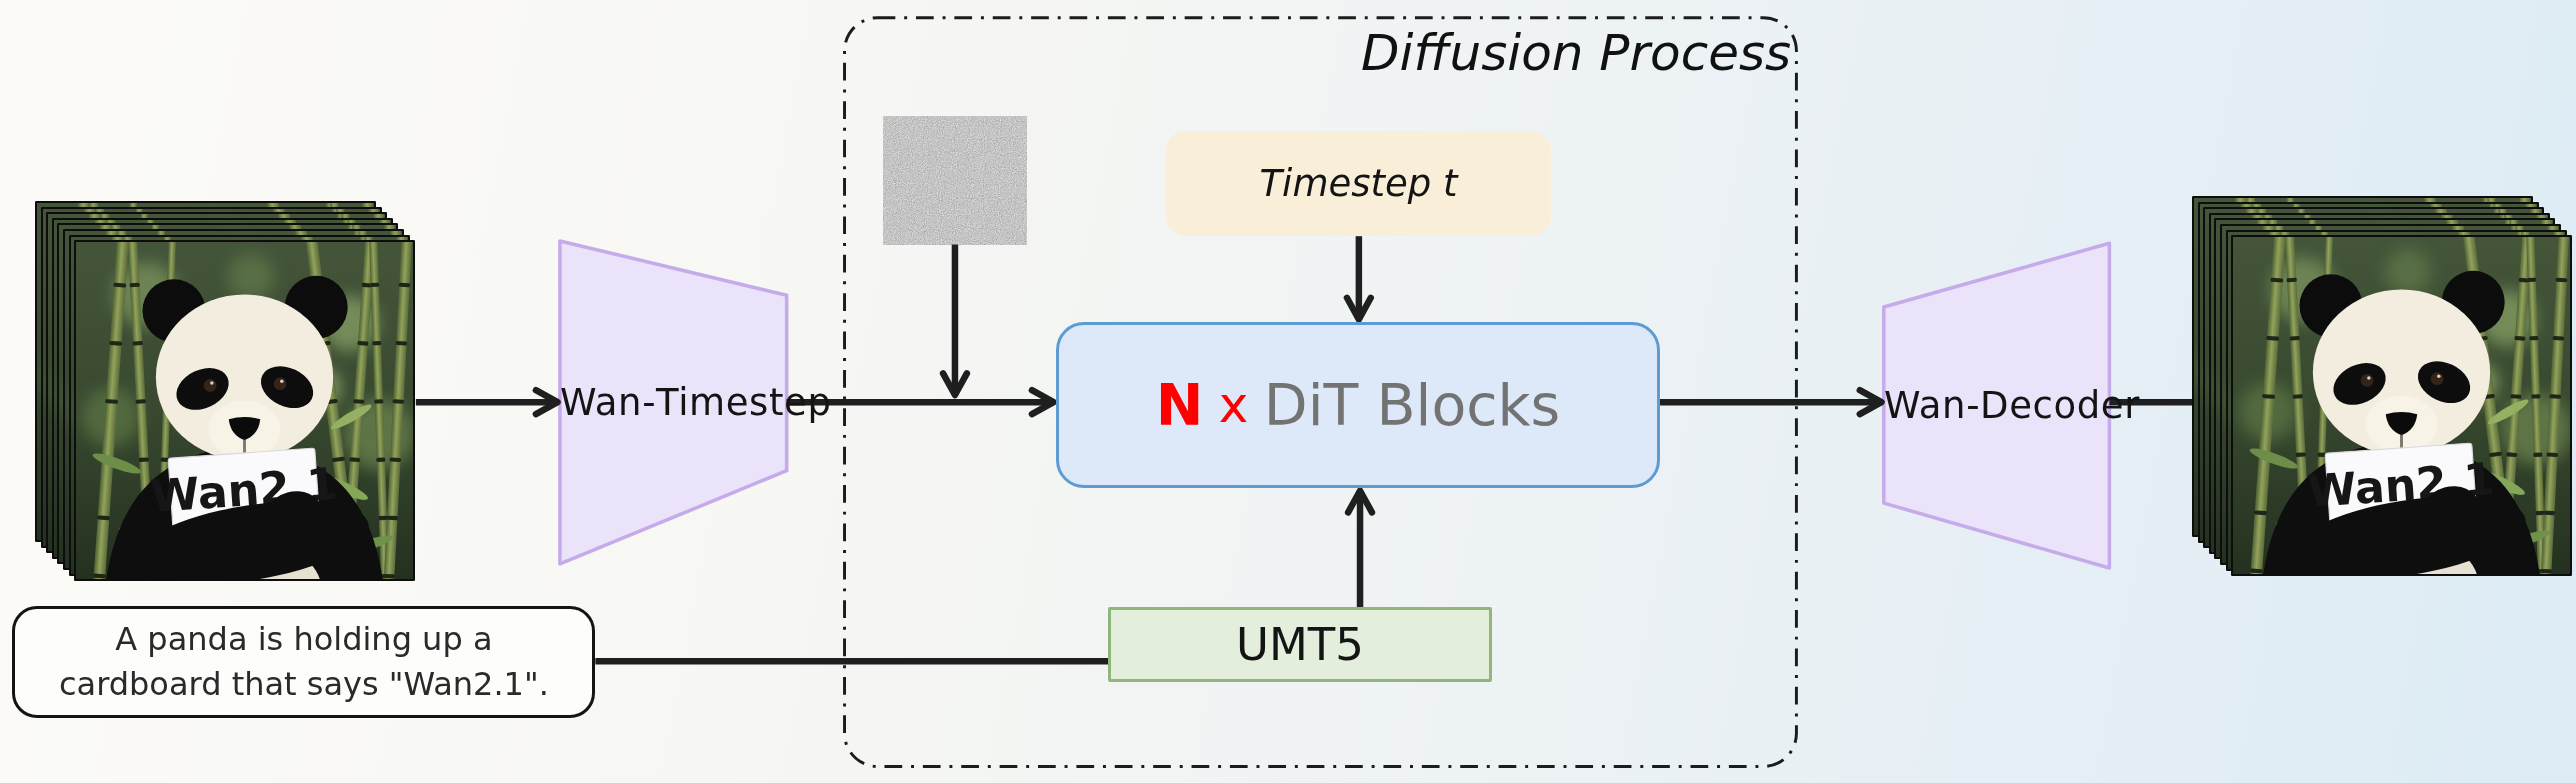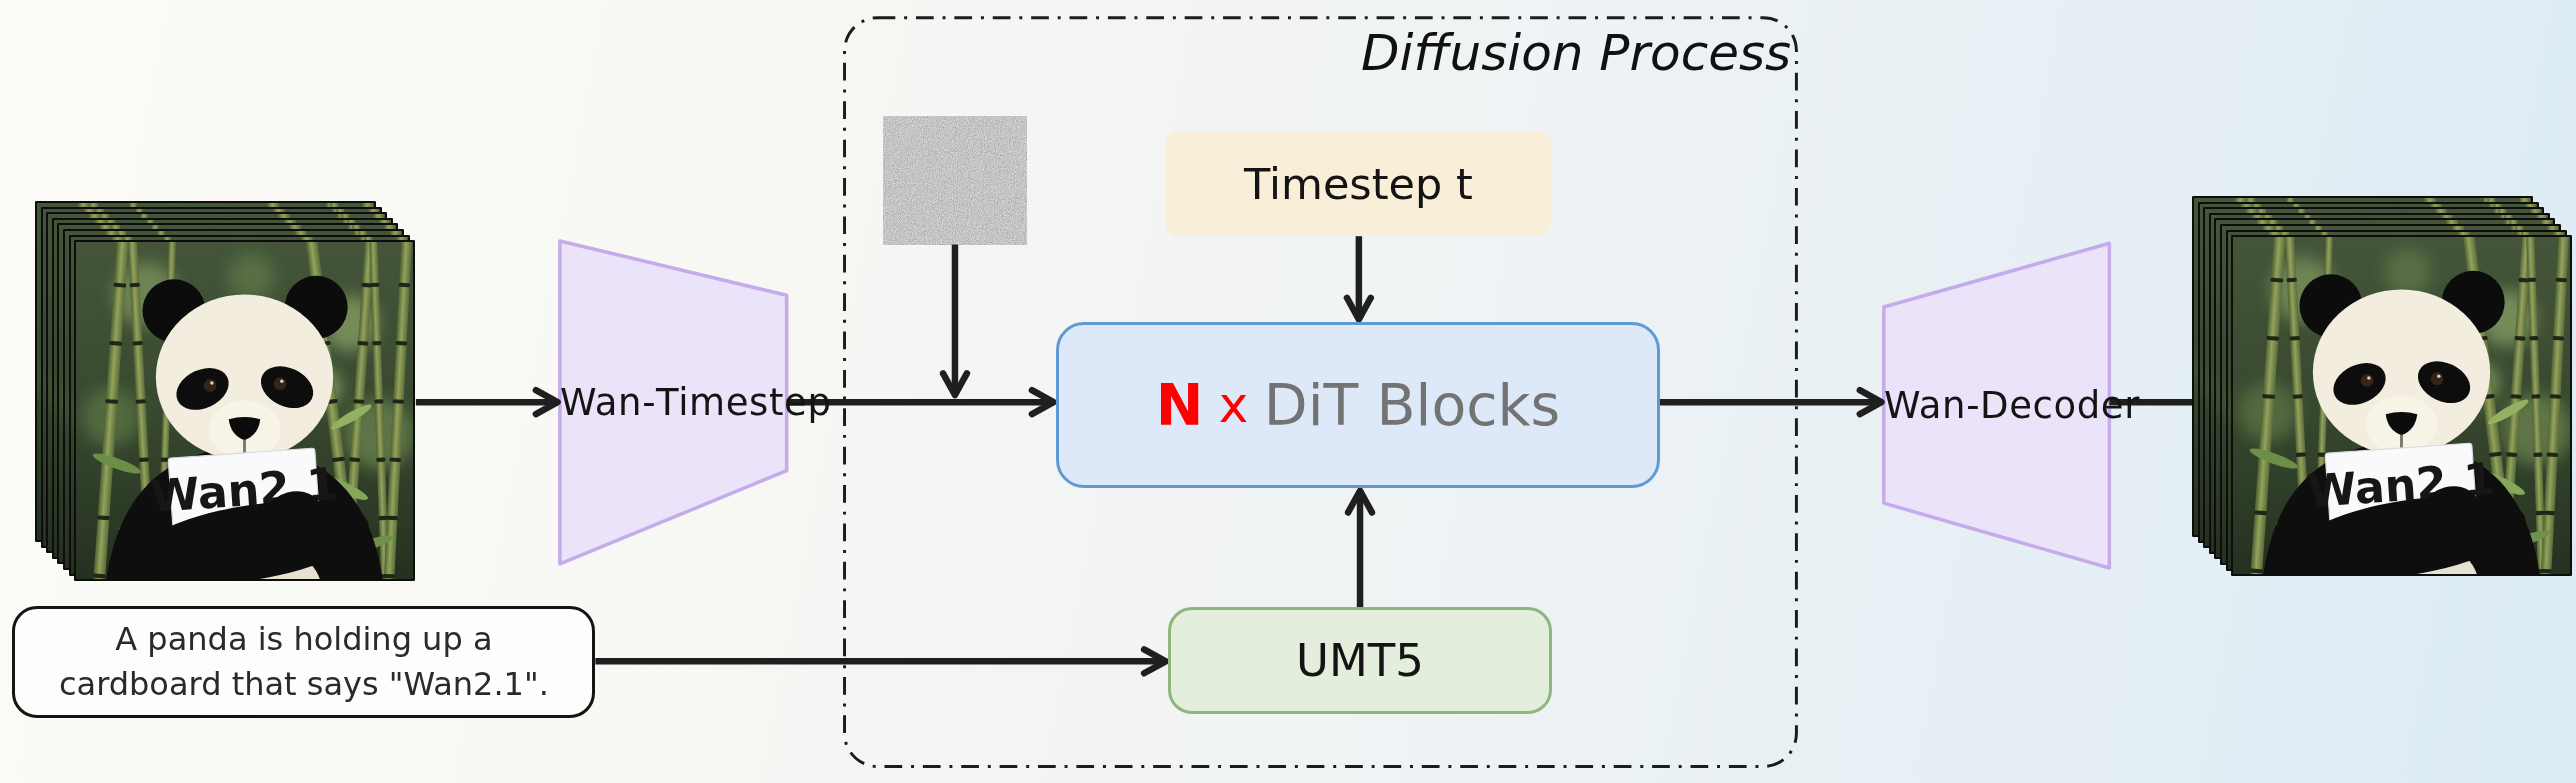--- a/index.html
+++ b/index.html
@@ -30,34 +30,35 @@
   .frame:nth-child(4){left:17px;top:17px;}
   .frame:nth-child(5){left:22.4px;top:22.4px;}
   .frame:nth-child(6){left:28px;top:28px;}
   .frame:nth-child(7){left:34px;top:34px;}
   .frame:nth-child(8){left:39px;top:39px;}
 
   
   .node{position:absolute;display:flex;align-items:center;justify-content:center;box-sizing:border-box;}
   .timestep-box{
     left:1166px;top:131px;width:385px;height:105px;
-    background:#f9efd9;border-radius:12px;
-    font-size:43px;
+    background:#f9efd9;border-radius:20px;
+    font-size:37px;
+    font-style:italic;
   }
   .dit-box{
     left:1056px;top:322px;width:604px;height:166px;
     background:#dde9f8;border:3px solid #5e9bd3;border-radius:28px;
     font-size:57px;
   }
   .dit-box .n{color:#fe0000;font-weight:700;}
   .dit-box .times{color:#fe0000;font-size:50px;padding:0 15.4px;}
   .dit-box .rest{color:#737373;font-weight:500;}
   .umt5-box{
-    left:1168px;top:607px;width:384px;height:107px;
-    background:#e3efdc;border:3px solid #8fb77c;border-radius:24px;
+    left:1108px;top:607px;width:384px;height:75px;
+    background:#e3efdc;border:3px solid #8fb77c;border-radius:2px;
     font-size:45px;
   }
   .prompt-box{
     left:12.4px;top:606px;width:583px;height:112px;
     background:#fdfdfc;border:3.5px solid #141414;border-radius:25px;
     flex-direction:column;font-size:32px;line-height:1.42;text-align:center;
     color:#2a2a2a;
   }
   .vae-label{
     position:absolute;display:flex;flex-direction:row;align-items:center;justify-content:space-between;

